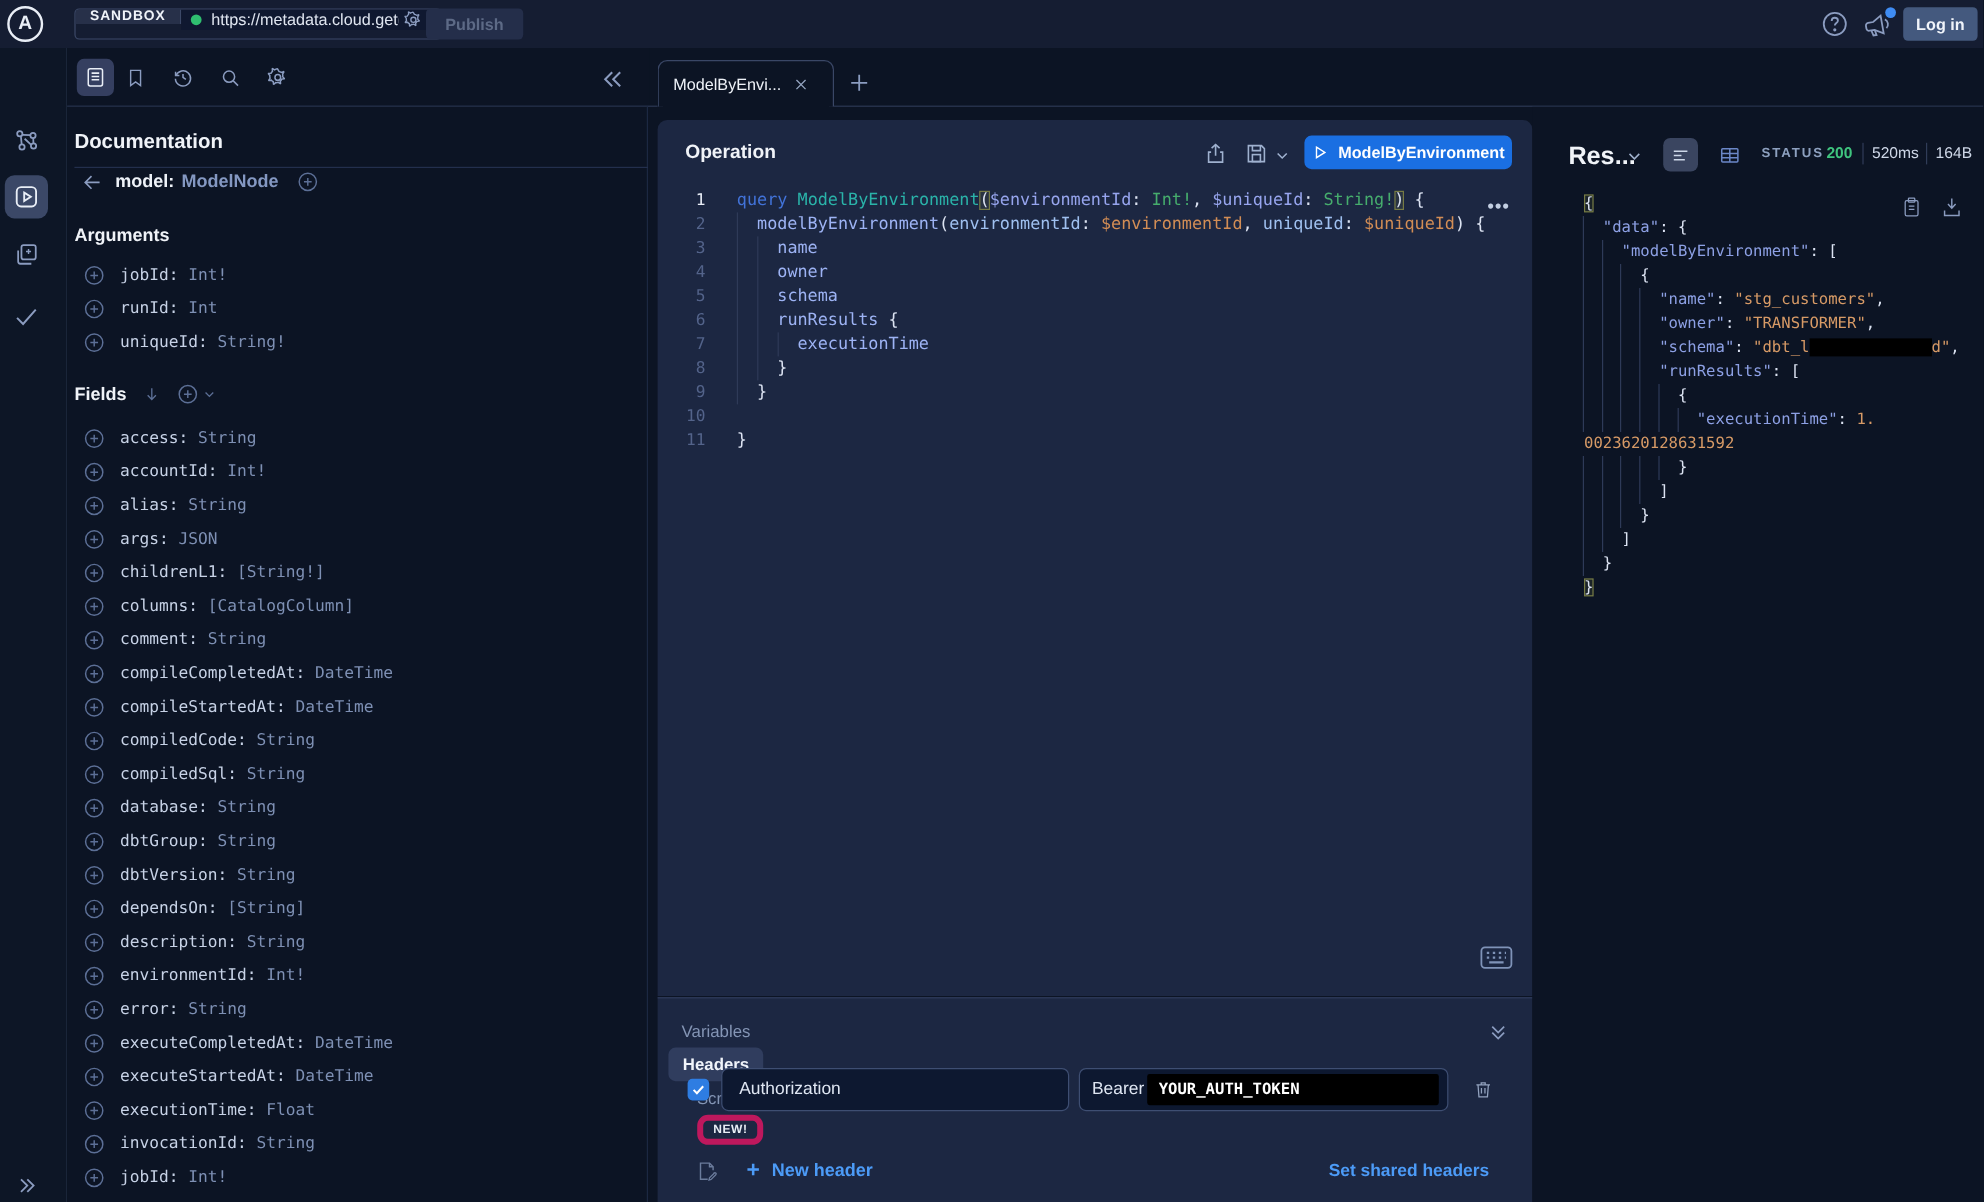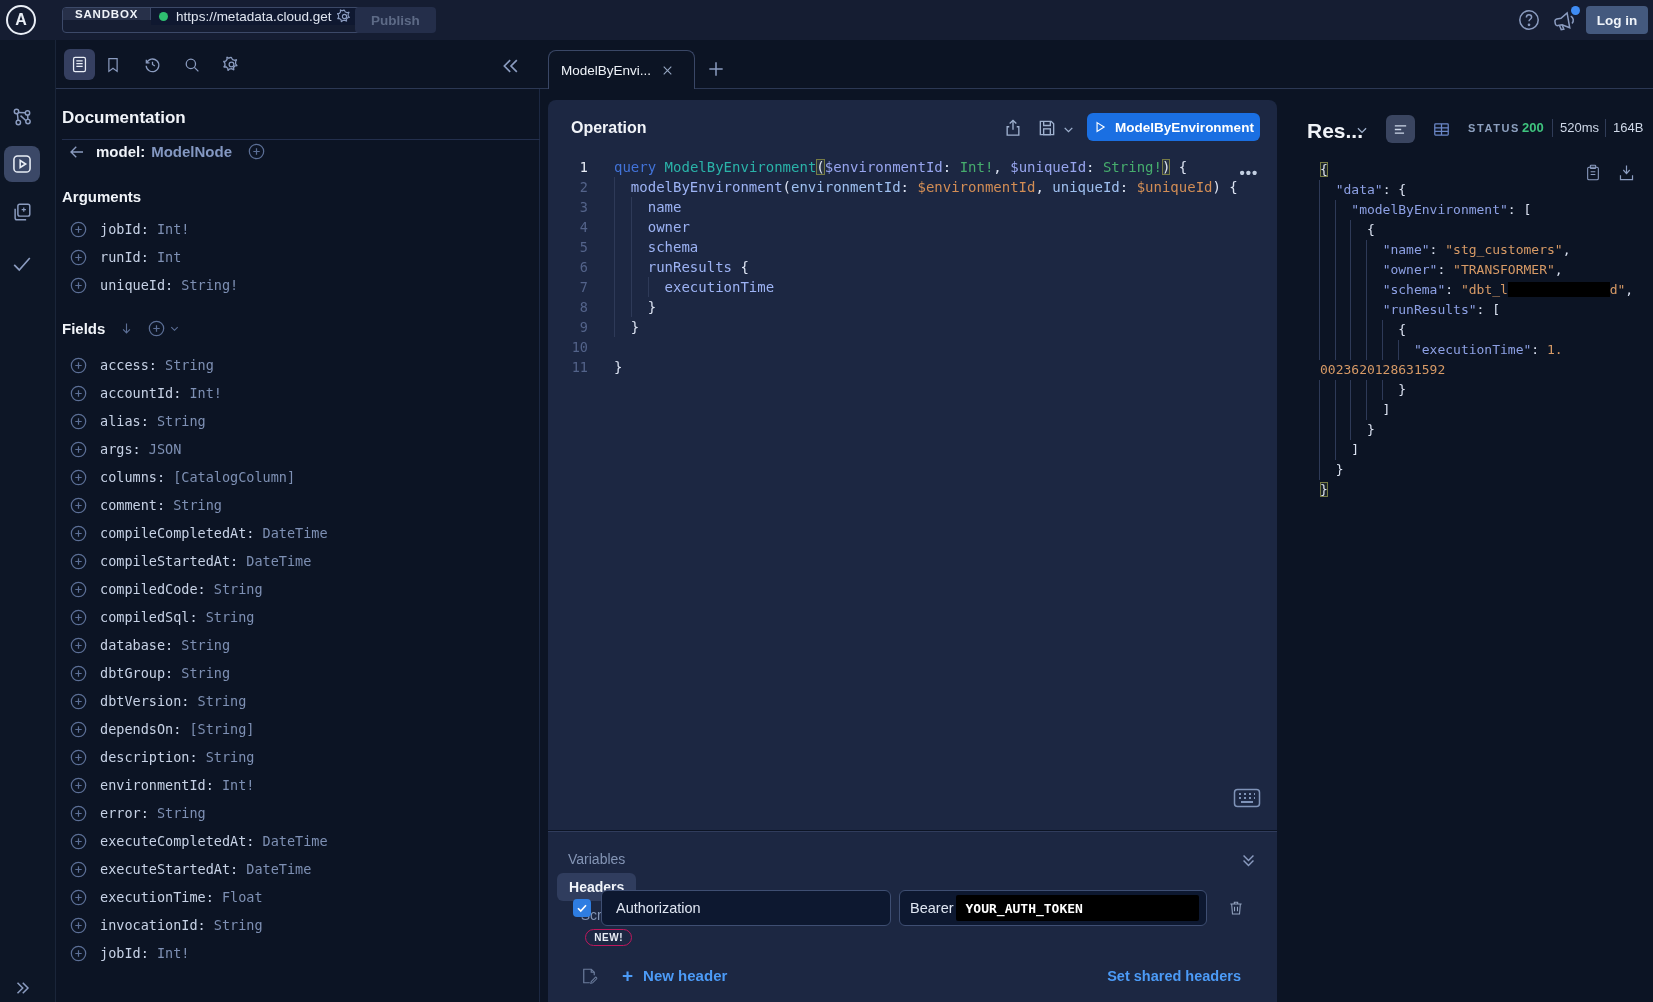--- a/index.html
+++ b/index.html
@@ -93,21 +93,21 @@
   .t-key  { color:#8da0e4; }
   .t-str  { color:#d79a66; }
   .t-num  { color:#d79a66; }
   .t-red  { background:#000; }
 
   
   #iopanel { left:548px; top:831px; width:729px; height:171px; background:#1c2742; border-top:1px solid #303c5c; }
   #io-tabs { left:556px; top:845px; height:30px; display:flex; align-items:center;flex-direction:column; }
   .io-tab { font-size:14px; color:#8495b5; padding:6px 12px; border-radius:6px; }
   .io-tab.sel { background:#303d5e; color:#f0f4fa; font-weight:bold; }
-  #io-badge { margin-left:24px; border:1px solid #be185d; border-radius:9px; padding:2px 8px; font-size:10px; font-weight:bold; letter-spacing:.5px; color:#e8edf5; }
+  #io-badge { margin-left:24px; border:5px solid #be185d; border-radius:9px; padding:2px 8px; font-size:10px; font-weight:bold; letter-spacing:.5px; color:#e8edf5; }
   #io-collapse { left:1239px; top:851px; width:18px; height:18px; color:#8b9cc0; }
   #hdr-check { left:573px; top:899px; width:18px; height:18px; background:#2e7de2; border-radius:4px; color:#fff; display:flex; align-items:center; justify-content:center; }
   #hdr-name { left:601px; top:890px; width:290px; height:36px; background:#0d1830; border:1px solid #3e4e72; border-radius:6px; display:flex; align-items:center; padding:0 14px; font-size:14.5px; color:#dfe6f2; }
   #hdr-value { left:899px; top:890px; width:308px; height:36px; background:#0d1830; border:1px solid #3e4e72; border-radius:6px; display:flex; align-items:center; padding:0 7px 0 10px; font-size:14.5px; color:#dfe6f2; }
   #hdr-token { margin-left:2px; flex:1; height:26px; background:#000; border-radius:2px; display:flex; align-items:center; padding:0 10px; font-family:"DejaVu Sans Mono", monospace; font-size:13px; font-weight:bold; color:#fff; }
   #hdr-trash { left:1227px; top:899px; width:18px; height:18px; color:#93a3bf; }
   #io-envdoc { left:580px; top:967px; width:18px; height:18px; color:#6b7c9c; }
   #new-header { left:622px; top:966px; display:flex; align-items:center; gap:10px; color:#4c9bf7; }
   #new-header .plus { font-size:19px; font-weight:bold; line-height:1; }
   #new-header .lbl { font-size:15px; font-weight:bold; }
@@ -365,20 +365,31 @@
           <svg width="17" height="17" viewBox="0 0 18 18" fill="none" stroke="currentColor" stroke-width="1.3">
             <circle cx="9" cy="9" r="7.6"></circle>
             <path d="M9 5.6v6.8M5.6 9h6.8"></path>
           </svg>
         </span>
     <span class="fname">args:</span>
         <span class="ftype">&nbsp;</span>
         <span class="ftype">JSON</span>
   </div>
 
+  <div class="doc-row">
+    <span class="pluscirc">
+          <svg width="17" height="17" viewBox="0 0 18 18" fill="none" stroke="currentColor" stroke-width="1.3">
+            <circle cx="9" cy="9" r="7.6"></circle>
+            <path d="M9 5.6v6.8M5.6 9h6.8"></path>
+          </svg>
+        </span>
+    <span class="fname">childrenL1:</span>
+        <span class="ftype">&nbsp;</span>
+        <span class="ftype">[String!]</span>
+  </div>
 
   <div class="doc-row">
     <span class="pluscirc">
           <svg width="17" height="17" viewBox="0 0 18 18" fill="none" stroke="currentColor" stroke-width="1.3">
             <circle cx="9" cy="9" r="7.6"></circle>
             <path d="M9 5.6v6.8M5.6 9h6.8"></path>
           </svg>
         </span>
     <span class="fname">columns:</span>
         <span class="ftype">&nbsp;</span>

